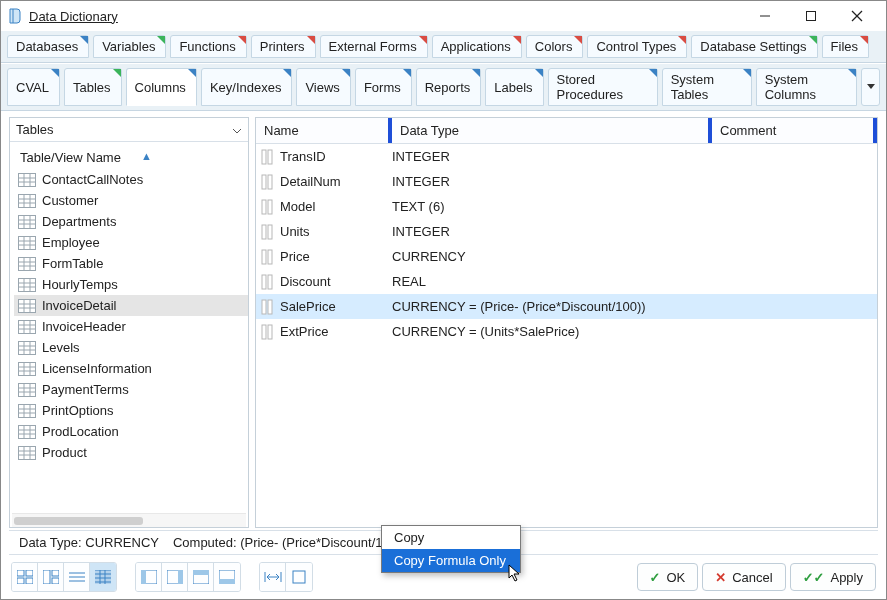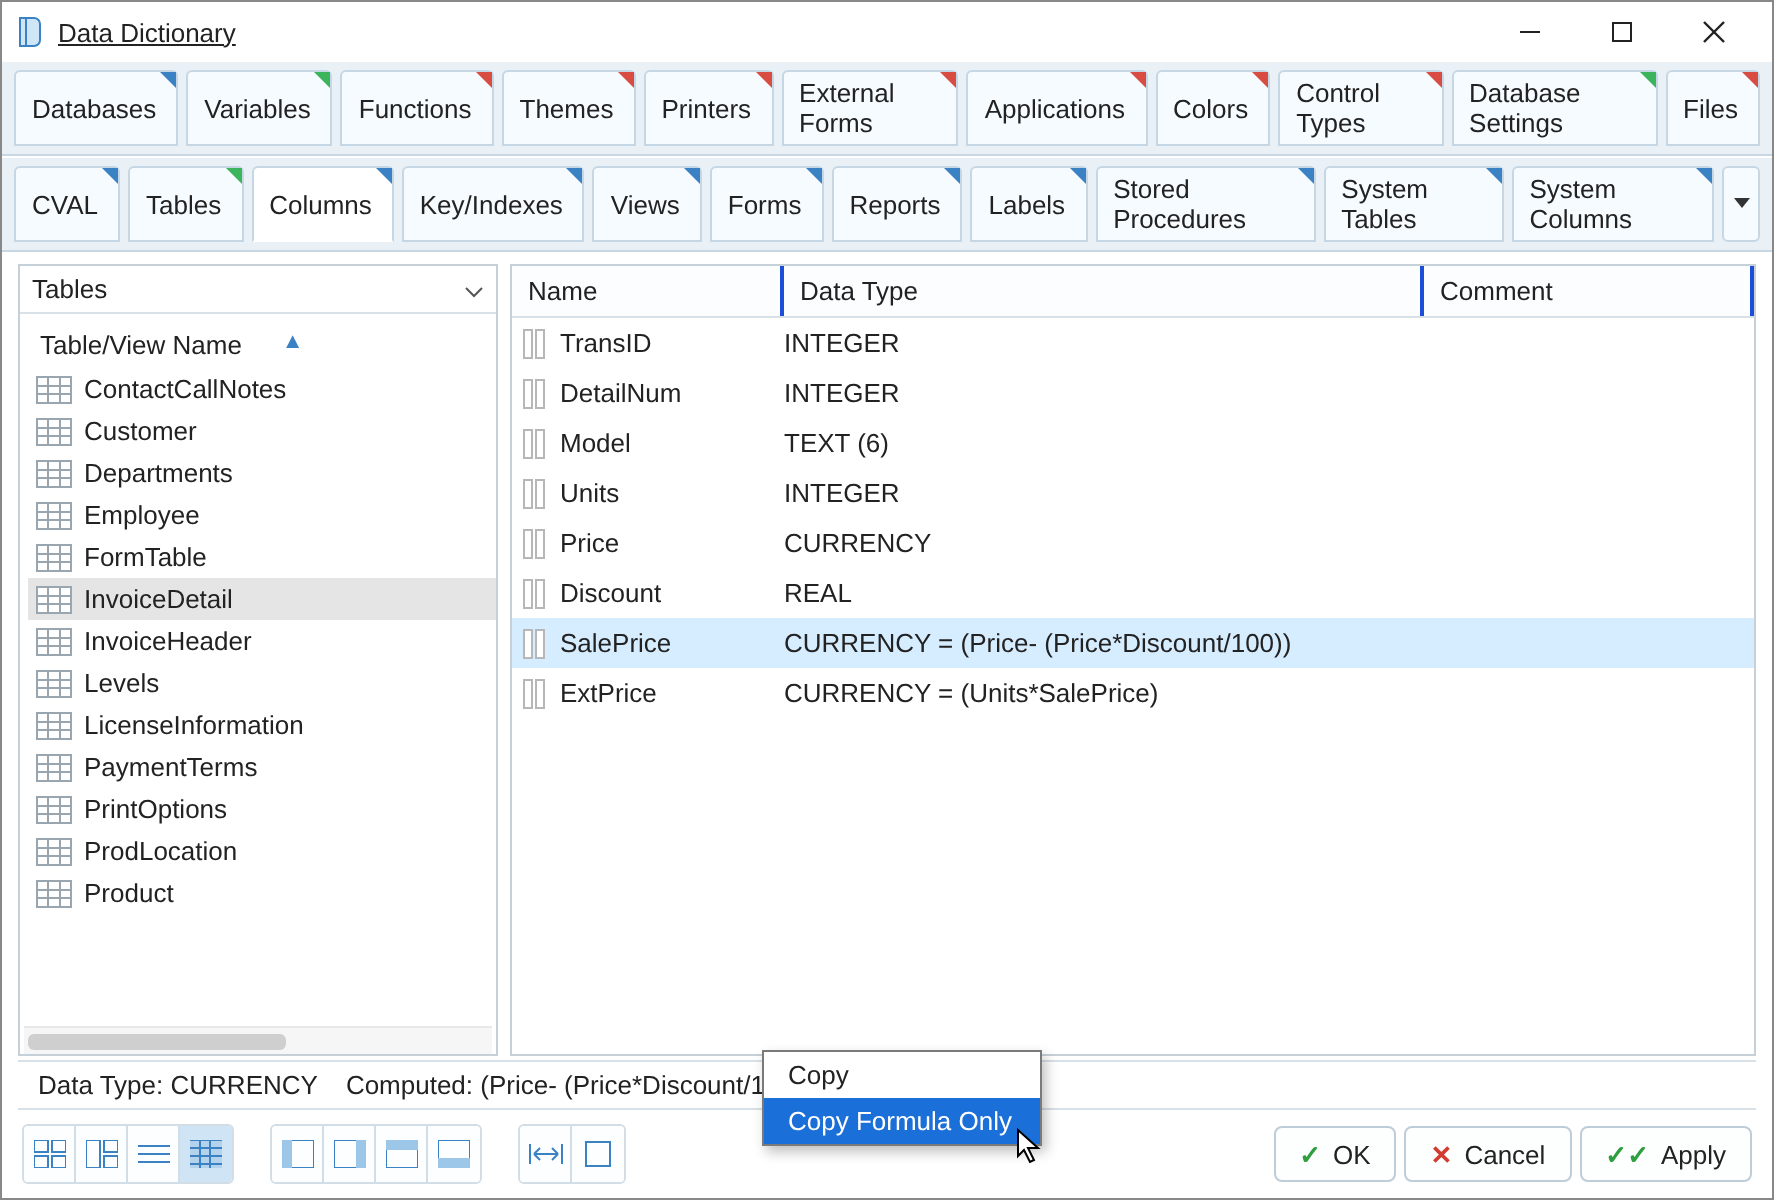--- a/index.html
+++ b/index.html
@@ -31,21 +31,21 @@
 .tree { flex:1; overflow-y:auto; overflow-x:auto; padding:4px 0px 4px 4px; }
 .tree-header { padding:4px 6px; color:#333; display:flex;align-items:flex-start;gap:20px;}
 .tree-header .sort { color:#3b82c4; font-size:11px;}
 .tree-item { display:flex; align-items:center; padding:3px 4px; gap:6px; cursor:default;}
 .tree-item.selected { background:#e5e5e5; }
 .grid-icon { width:18px; height:14px; }
 .grid-icon svg { width:18px; height:14px; }
 
 .right-pane { flex:1; border:1px solid #c5d0d9; display:flex; flex-direction:column; }
 .cols-header { display:flex; border-bottom:1px solid #d8e0e8; background:#fcfdff; }
-.colh { padding:5px 8px; border-right:2px solid #1d4ed8; }
+.colh { padding:5px 8px; border-right:4px solid #1d4ed8; }
 .colh.name { width:136px; }
 .colh.dt { width:320px; }
 .colh.cm { flex:1; }
 .rows { flex:1; overflow:auto; }
 .row { display:flex; align-items:center; height:25px;}
 .row.selected { background:#d6ecff; }
 .row .handle { width:22px; display:flex;justify-content:center;}
 .row .handle svg{ width:12px;height:16px;}
 .row .c-name { width:114px; padding-left:2px;}
 .row .c-dt { width:320px; }
@@ -113,24 +113,20 @@
     </div>
     <div class="tabchip">
       <span>Variables</span>
       <span class="corner green"></span>
     </div>
     <div class="tabchip">
       <span>Functions</span>
       <span class="corner red"></span>
     </div>
     <div class="tabchip">
-      <span>Themes</span>
-      <span class="corner red"></span>
-    </div>
-    <div class="tabchip">
       <span>Printers</span>
       <span class="corner red"></span>
     </div>
     <div class="tabchip">
       <span>External Forms</span>
       <span class="corner red"></span>
     </div>
     <div class="tabchip">
       <span>Applications</span>
       <span class="corner red"></span>
@@ -260,20 +256,30 @@
           </div>
           <div class="tree-item">
             <span class="grid-icon"><svg viewBox="0 0 18 14">
                 <rect x="0.5" y="0.5" width="17" height="13" fill="#fff" stroke="#9aa6af"></rect>
                 <line x1="6" y1="0" x2="6" y2="14" stroke="#9aa6af"></line>
                 <line x1="12" y1="0" x2="12" y2="14" stroke="#9aa6af"></line>
                 <line x1="0" y1="5" x2="18" y2="5" stroke="#9aa6af"></line>
                 <line x1="0" y1="9" x2="18" y2="9" stroke="#9aa6af"></line>
               </svg></span>
             <span>FormTable</span>
+          </div>
+          <div class="tree-item">
+            <span class="grid-icon"><svg viewBox="0 0 18 14">
+                <rect x="0.5" y="0.5" width="17" height="13" fill="#fff" stroke="#9aa6af"></rect>
+                <line x1="6" y1="0" x2="6" y2="14" stroke="#9aa6af"></line>
+                <line x1="12" y1="0" x2="12" y2="14" stroke="#9aa6af"></line>
+                <line x1="0" y1="5" x2="18" y2="5" stroke="#9aa6af"></line>
+                <line x1="0" y1="9" x2="18" y2="9" stroke="#9aa6af"></line>
+              </svg></span>
+            <span>HourlyTemps</span>
           </div>
           <div class="tree-item selected">
             <span class="grid-icon"><svg viewBox="0 0 18 14">
                 <rect x="0.5" y="0.5" width="17" height="13" fill="#fff" stroke="#9aa6af"></rect>
                 <line x1="6" y1="0" x2="6" y2="14" stroke="#9aa6af"></line>
                 <line x1="12" y1="0" x2="12" y2="14" stroke="#9aa6af"></line>
                 <line x1="0" y1="5" x2="18" y2="5" stroke="#9aa6af"></line>
                 <line x1="0" y1="9" x2="18" y2="9" stroke="#9aa6af"></line>
               </svg></span>
             <span>InvoiceDetail</span>

